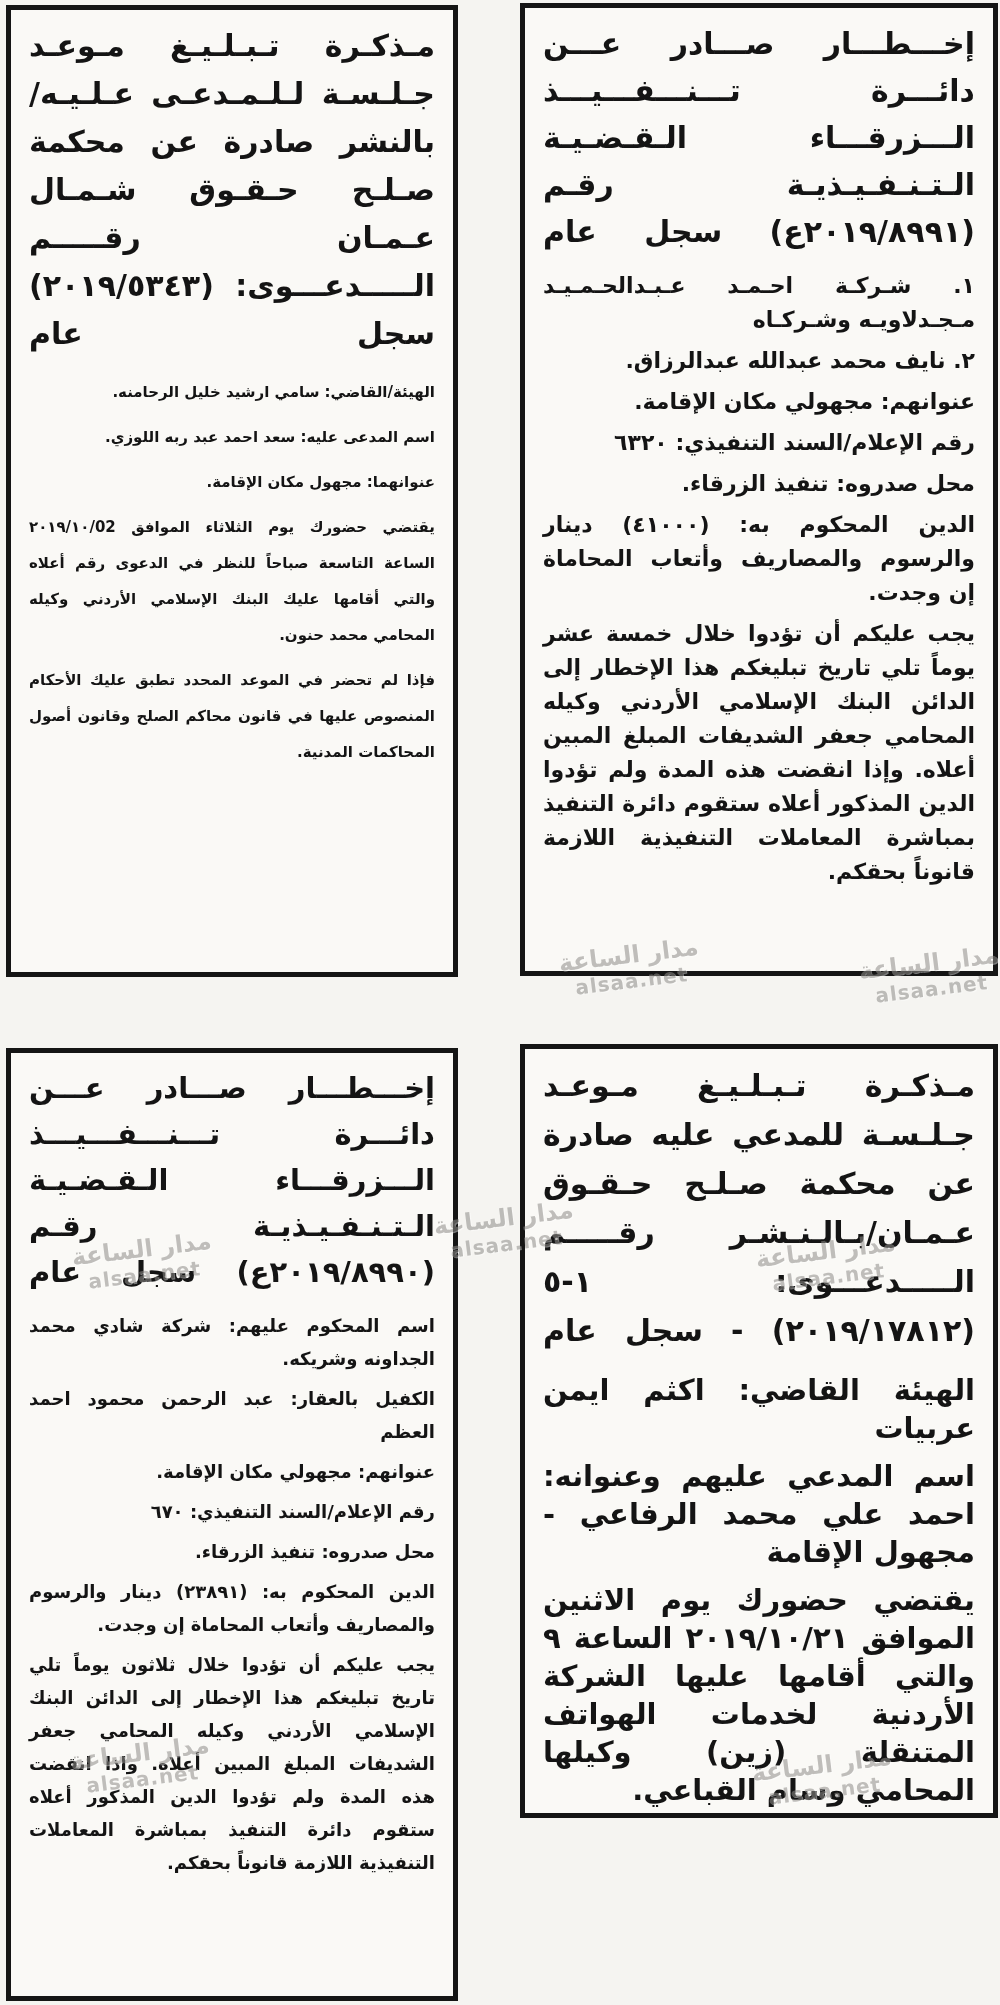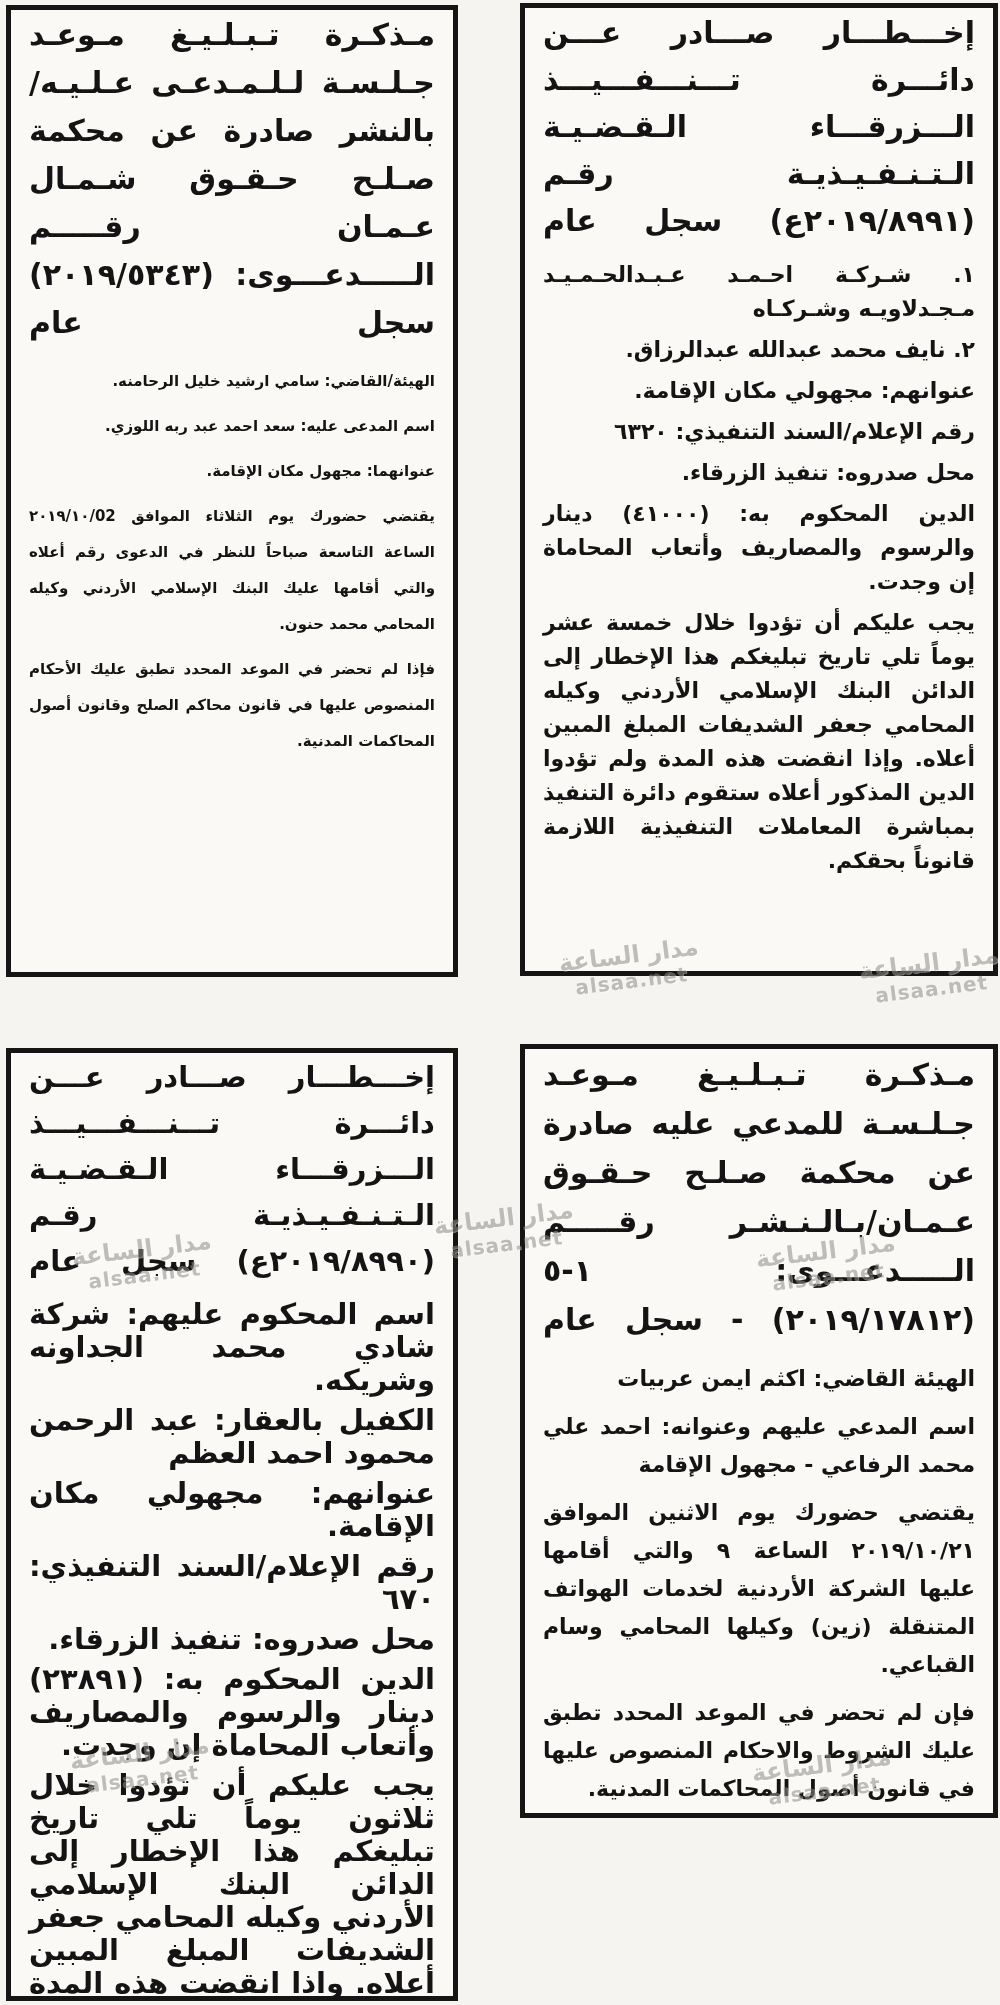--- a/index.html
+++ b/index.html
@@ -11,21 +11,21 @@
     font-weight:bold;
     color:#141414;
     overflow:hidden;
     direction:rtl;
   }
   .panel{
     position:absolute;
     box-sizing:border-box;
     background:#faf9f6;
     border:5px solid #151515;
-    padding:1px 18px 10px;
+    padding:12px 18px 10px;
     overflow:hidden;
     direction:rtl;
   }
   .panel p{margin:0 0 9px;}
   .hdr{
     text-align:justify;
     text-align-last:justify;
     font-weight:bold;
   }
   .bodytxt{
@@ -36,25 +36,25 @@
   .tl{left:6px;top:5px;width:452px;height:972px;}
   .tl .hdr{font-size:30px;line-height:48px;margin-bottom:16px;}
   .tl .bodytxt{font-size:15px;line-height:36px;}
   
   .tr{left:520px;top:3px;width:478px;height:973px;}
   .tr .hdr{font-size:30px;line-height:47px;margin-bottom:14px;}
   .tr .bodytxt{font-size:22px;line-height:34px;margin-bottom:7px;}
   
   .bl{left:6px;top:1048px;width:452px;height:953px;}
   .bl .hdr{font-size:29px;line-height:46px;margin-bottom:14px;}
-  .bl .bodytxt{font-size:29px;line-height:33px;margin-bottom:7px;}
+  .bl .bodytxt{font-size:18px;line-height:33px;margin-bottom:7px;}
   
   .br{left:520px;top:1044px;width:478px;height:774px;}
   .br .hdr{font-size:30px;line-height:49px;margin-bottom:16px;}
-  .br .bodytxt{font-size:22px;line-height:38px;margin-bottom:10px;}
+  .br .bodytxt{font-size:29px;line-height:38px;margin-bottom:10px;}
 
   .wm{
     position:absolute;
     width:170px;
     text-align:center;
     transform:rotate(-7deg);
     color:#8f8d8a;
     opacity:.55;
     pointer-events:none;
     text-shadow:1px 1px 0 rgba(255,255,255,.8);

